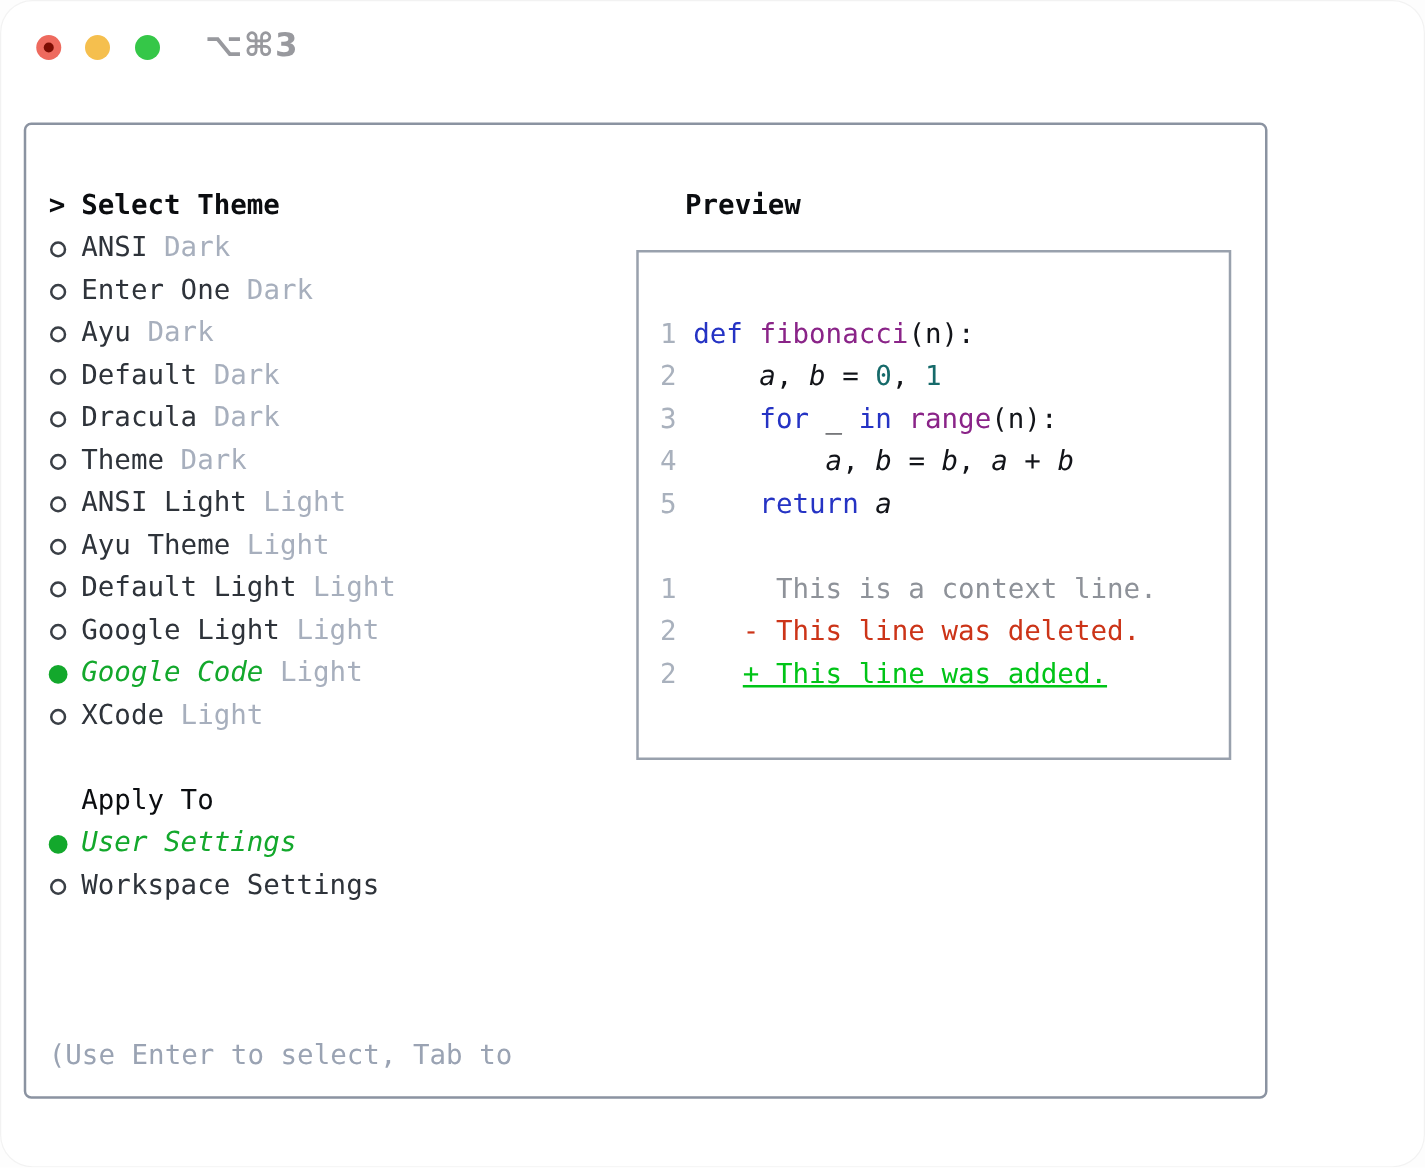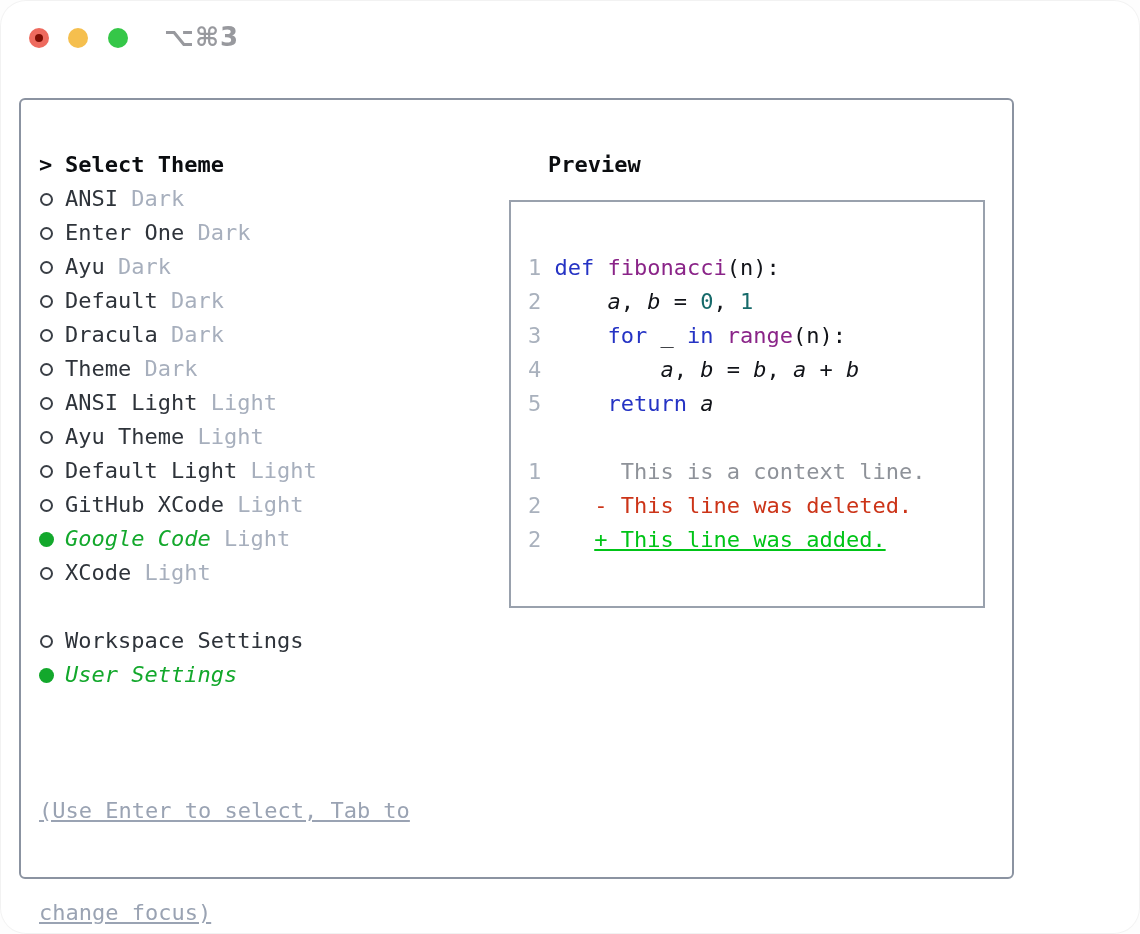--- a/index.html
+++ b/index.html
@@ -36,21 +36,21 @@
   .bullet.sel .circle{width:15px;height:15px;margin-left:0;border:none;background:var(--selected-green);}
   .lbl{color:var(--label-dark);}
   .lbl.sel-text{color:var(--selected-green);font-style:italic;}
   .variant{color:var(--variant-gray);}
   .header-row{font-weight:700;color:var(--header-black);}
   .prefix{display:inline-block;width:26px;color:var(--header-black);}
   .indent{display:inline-block;width:26px;}
   .spacer{height:34px;}
   .apply-header{color:var(--header-black);}
   .hint{color:var(--hint-gray);white-space:pre;}
-  .hint div{height:34px;line-height:34px;text-decoration:underline;}
+  .hint div{height:34px;line-height:34px;}
   
   .preview-header{
     position:absolute;left:479px;top:48px;height:34px;line-height:34px;
     font-size:22px;font-weight:700;color:var(--header-black);margin-left:48px;
   }
   .preview-box{
     position:absolute;left:488px;top:100px;width:476px;height:408px;
     border:2px solid var(--preview-border);box-sizing:border-box;background:#fff;
   }
   #code-block{padding:49px 0 0 17px;font-size:22px;}
@@ -87,31 +87,34 @@
       <div id="theme-rows">
           <div class="row"><span class="bullet"><span class="circle"></span></span><span class="lbl">ANSI</span><span class="variant"> Dark</span></div>
           <div class="row"><span class="bullet"><span class="circle"></span></span><span class="lbl">Enter One</span><span class="variant"> Dark</span></div>
           <div class="row"><span class="bullet"><span class="circle"></span></span><span class="lbl">Ayu</span><span class="variant"> Dark</span></div>
           <div class="row"><span class="bullet"><span class="circle"></span></span><span class="lbl">Default</span><span class="variant"> Dark</span></div>
           <div class="row"><span class="bullet"><span class="circle"></span></span><span class="lbl">Dracula</span><span class="variant"> Dark</span></div>
           <div class="row"><span class="bullet"><span class="circle"></span></span><span class="lbl">Theme</span><span class="variant"> Dark</span></div>
           <div class="row"><span class="bullet"><span class="circle"></span></span><span class="lbl">ANSI Light</span><span class="variant"> Light</span></div>
           <div class="row"><span class="bullet"><span class="circle"></span></span><span class="lbl">Ayu Theme</span><span class="variant"> Light</span></div>
           <div class="row"><span class="bullet"><span class="circle"></span></span><span class="lbl">Default Light</span><span class="variant"> Light</span></div>
-          <div class="row"><span class="bullet"><span class="circle"></span></span><span class="lbl">GitHub XCode</span><span class="variant"> Light</span></div>
+          <div class="row"><span class="bullet"><span class="circle"></span></span><span class="lbl">Google Light</span><span class="variant"> Light</span></div>
           <div class="row"><span class="bullet sel"><span class="circle"></span></span><span class="lbl sel-text">Google Code</span><span class="variant"> Light</span></div>
           <div class="row"><span class="bullet"><span class="circle"></span></span><span class="lbl">XCode</span><span class="variant"> Light</span></div>
         </div>
 
       <div class="spacer"></div>
 
+      <div class="row apply-header">
+        <span class="indent"></span><span>Apply To</span>
+      </div>
 
       <div id="apply-rows">
+          <div class="row"><span class="bullet sel"><span class="circle"></span></span><span class="lbl sel-text">User Settings</span></div>
           <div class="row"><span class="bullet"><span class="circle"></span></span><span class="lbl">Workspace Settings</span></div>
-          <div class="row"><span class="bullet sel"><span class="circle"></span></span><span class="lbl sel-text">User Settings</span></div>
         </div>
 
       <div class="spacer"></div>
 
       <div class="hint">
         <div>(Use Enter to select, Tab to</div>
         <div>change focus)</div>
       </div>
     </div>
 

